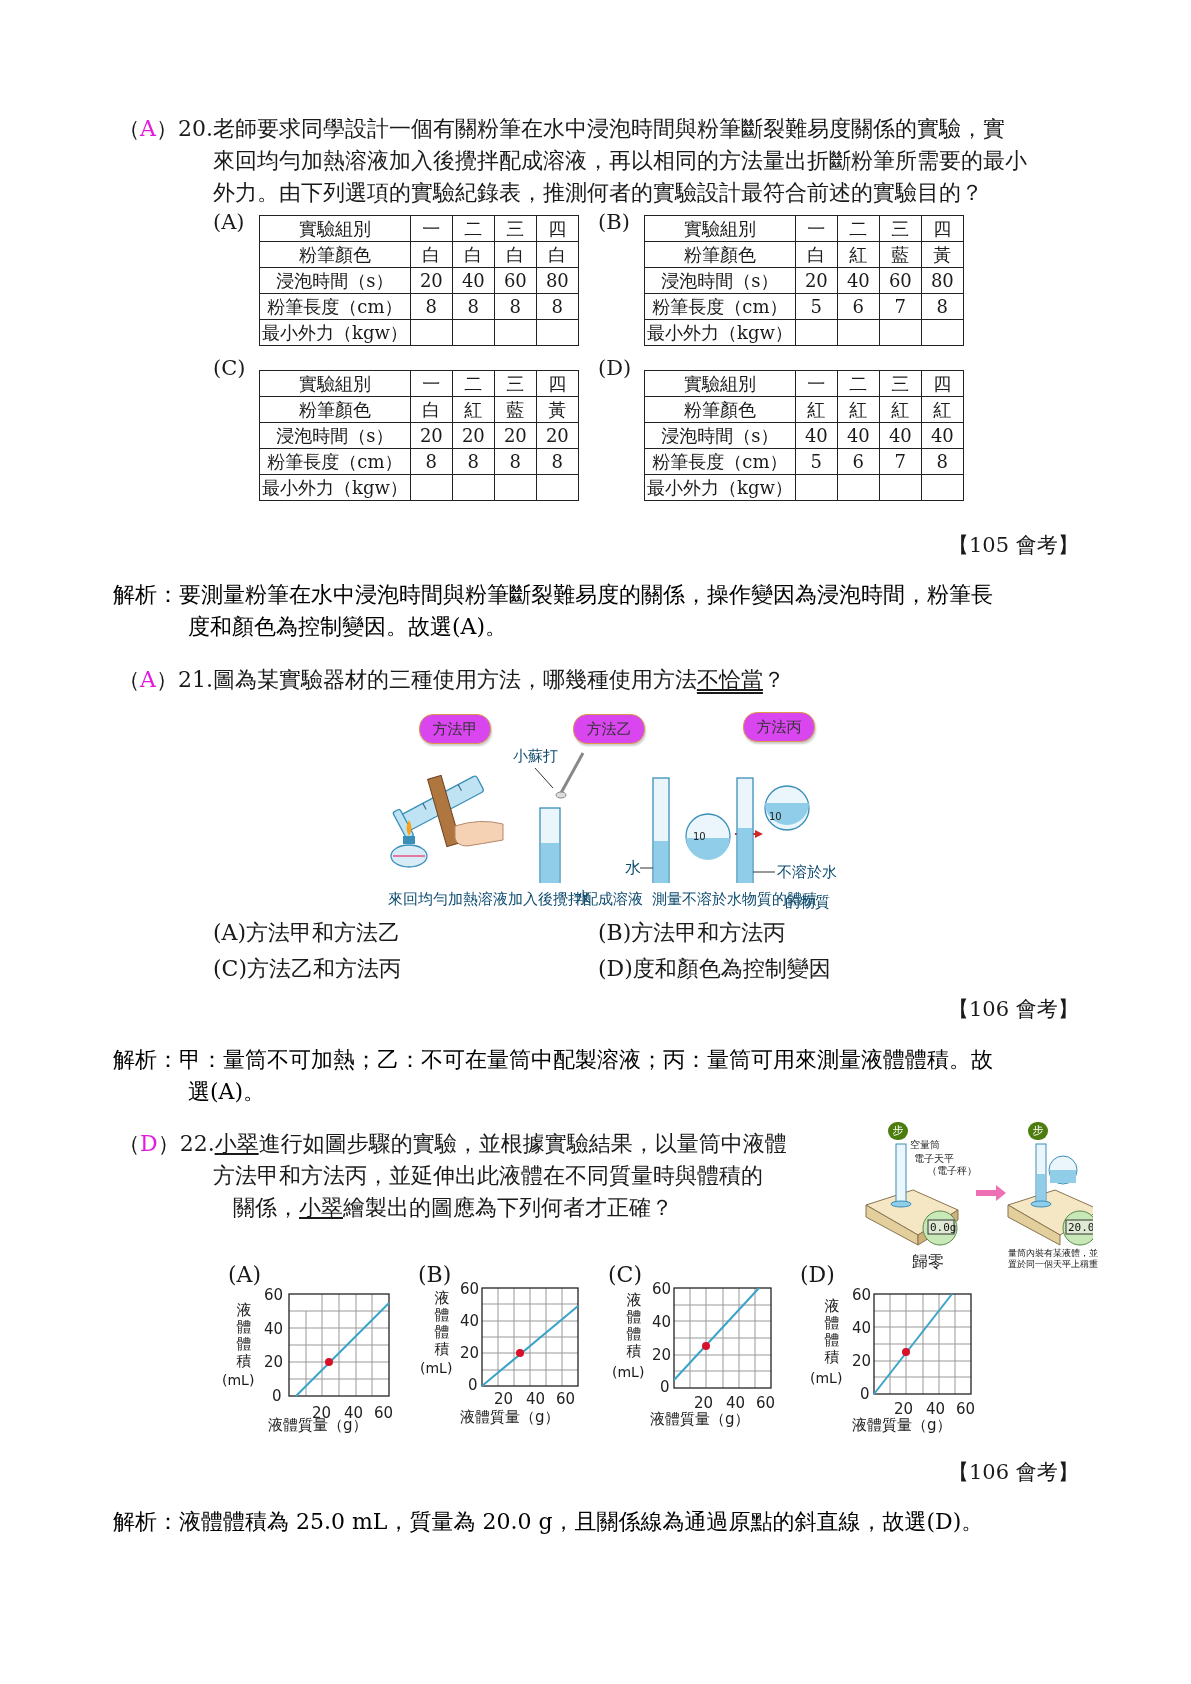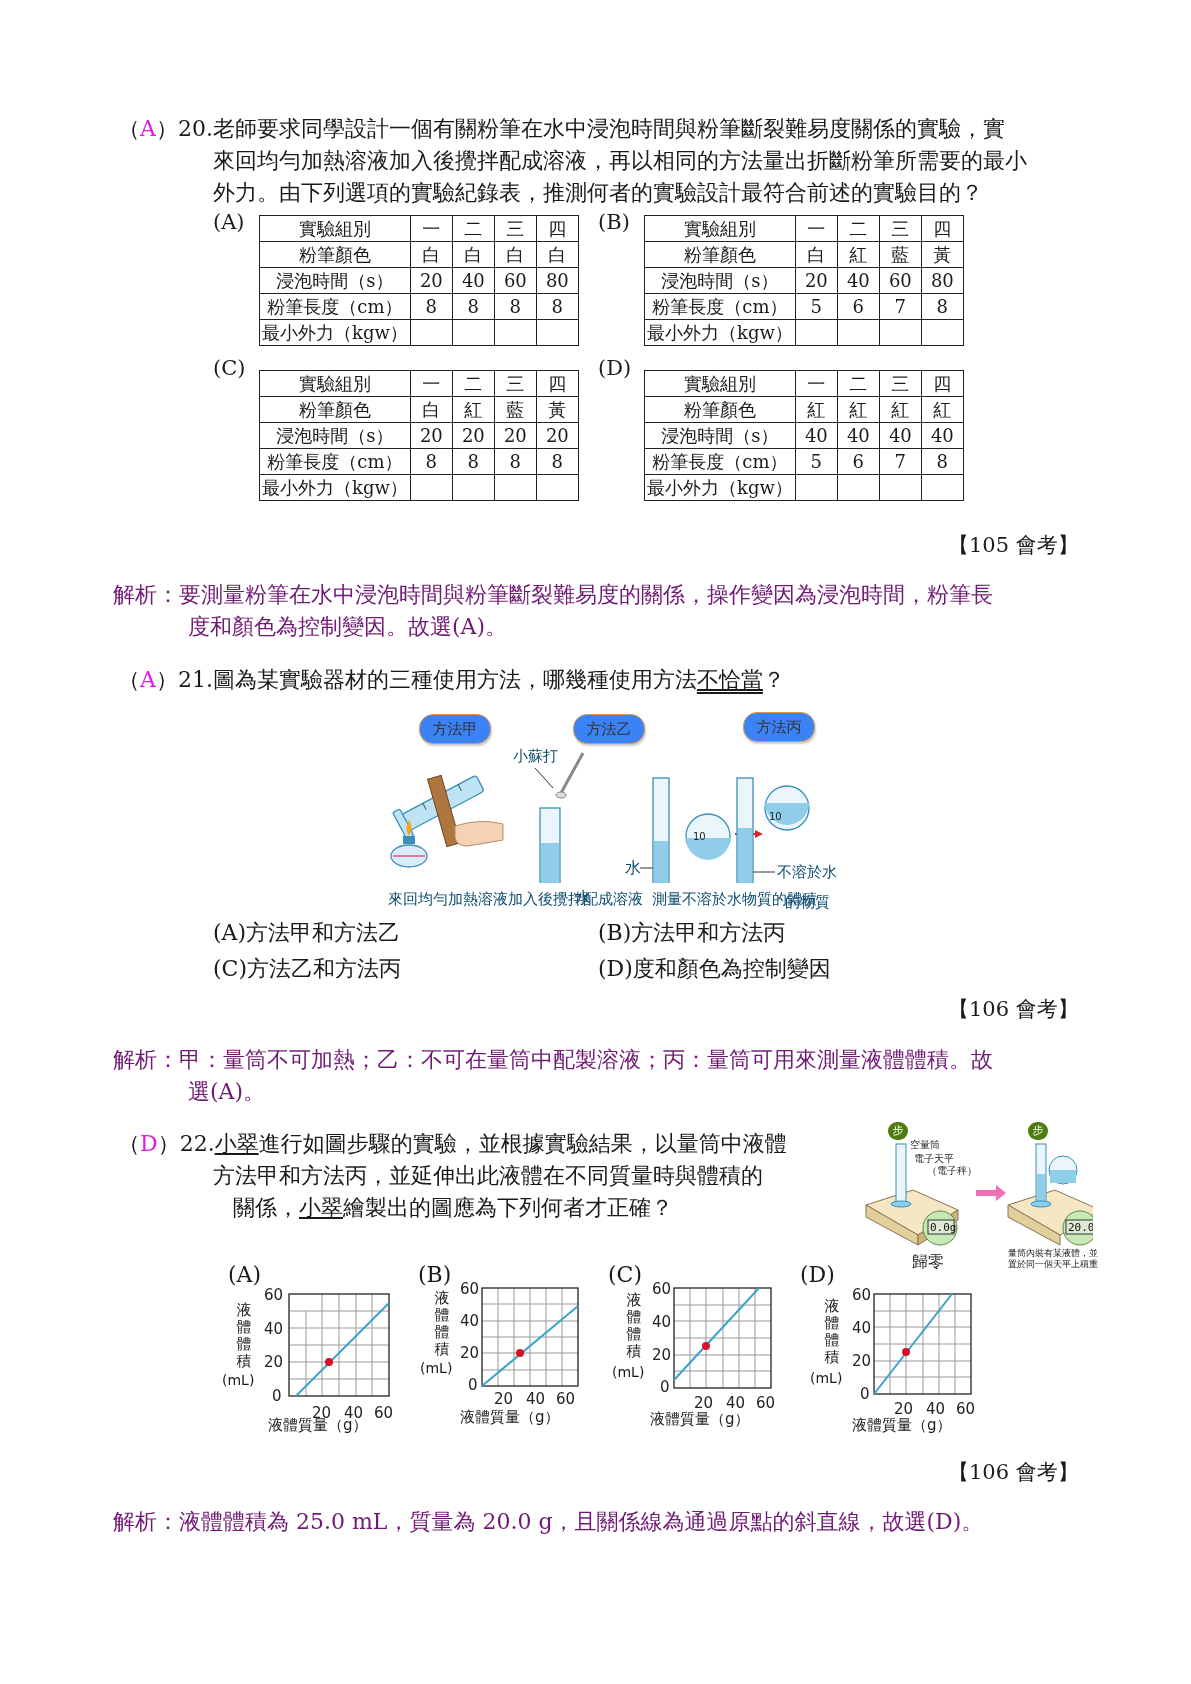--- a/index.html
+++ b/index.html
@@ -4,36 +4,36 @@
 <style>
   html, body { margin: 0; padding: 0; background: #ffffff; }
   body {
     width: 1191px; height: 1684px; position: relative; overflow: hidden;
     font-family: "DejaVu Serif", "Liberation Serif", serif;
     color: #1a1a1a;
   }
   .abs { position: absolute; }
   .qline { font-size: 22px; line-height: 32px; white-space: nowrap; }
   .ans { color: #e21ae0; }
-  .magenta { color: #701a75; }
+  .magenta { color: #000000; }
   .u { text-decoration: underline; }
   .u2 { text-decoration: underline double; }
   .opt-label { font-size: 21px; }
   table.exp {
     border-collapse: collapse; font-size: 18px; position: absolute;
   }
   table.exp td {
     border: 1.3px solid #222; height: 25px; padding: 0 2px; text-align: center;
     white-space: nowrap;
   }
   table.exp td.h { width: 135px; }
   table.exp td.c { width: 37px; }
   .src { font-size: 21px; }
   .pill {
-    position: absolute; height: 28px; border-radius: 14px; background: #3b82f6;
+    position: absolute; height: 28px; border-radius: 14px; background: #d946ef;
     border: 1px solid #d99a4a; font-family: "DejaVu Sans", sans-serif; font-size: 15px;
     color: #333; line-height: 28px; text-align: center; width: 70px;
     box-shadow: 1px 2px 2px rgba(0,0,0,0.2);
   }
   .pill-purple {
     position: absolute; height: 18px; border-radius: 9px; background: #4d7c0f;
     color: #fff; font-family: "DejaVu Sans", sans-serif; font-size: 11px; line-height: 18px;
     text-align: center; width: 20px;
   }
   .sans { font-family: "DejaVu Sans", sans-serif; }

